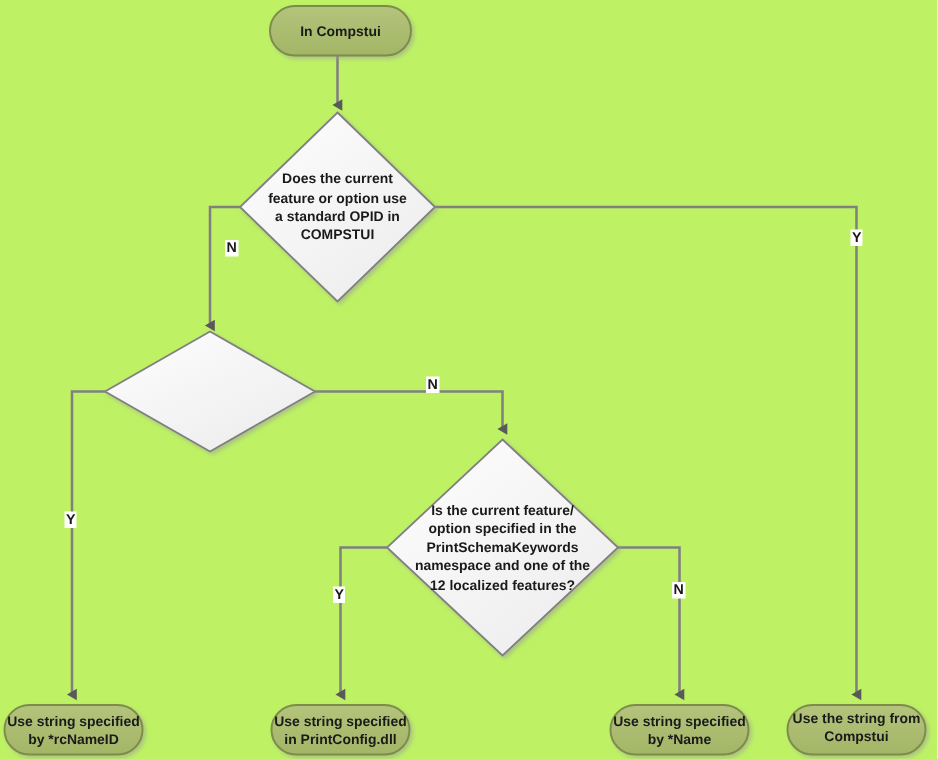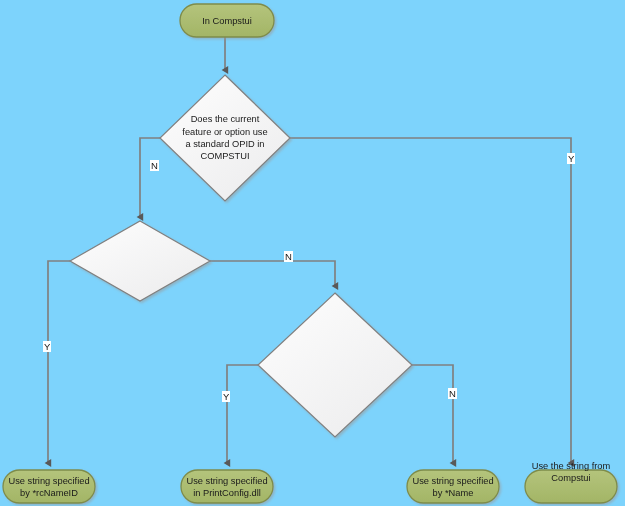--- a/index.html
+++ b/index.html
@@ -7,22 +7,23 @@
     padding: 0;
     background: #ffffff;
   }
   body {
     font-family: "Liberation Sans", sans-serif;
   }
   #flow-root {
     position: relative;
     width: 625px;
     height: 506px;
-    background: #7dd3fc;
+    background: #bef264;
     overflow: hidden;
+    font-weight: bold;
   }
   #flow-svg {
     position: absolute;
     left: 0;
     top: 0;
     width: 625px;
     height: 506px;
   }
   .node-label {
     position: absolute;
@@ -110,31 +111,36 @@
   </svg>
 
   <div class="node-label pill-label" style="left:180px; top:4px; width:94px; height:33px;">In Compstui</div>
 
   <div class="node-label diamond-label" style="left:158px; top:101px; width:134px; height:74px;">Does the current
 feature or option use
 a standard OPID in
 COMPSTUI</div>
 
 
+  <div class="node-label diamond-label" style="left:233px; top:328px; width:204px; height:74px;">Is the current feature/
+option specified in the
+PrintSchemaKeywords
+namespace and one of the
+12 localized features?</div>
 
   <div class="node-label pill-label" style="left:3px; top:470px; width:92px; height:33px;">Use string specified
 by *rcNameID</div>
 
   <div class="node-label pill-label" style="left:181px; top:470px; width:92px; height:33px;">Use string specified
 in PrintConfig.dll</div>
 
   <div class="node-label pill-label" style="left:407px; top:470px; width:92px; height:33px;">Use string specified
 by *Name</div>
 
-  <div class="node-label pill-label" style="left:525px; top:455px; width:92px; height:33px;">Use the string from
+  <div class="node-label pill-label" style="left:525px; top:468px; width:92px; height:33px;">Use the string from
 Compstui</div>
 
   <div class="edge-label" style="left:150px; top:160px;">N</div>
 
   <div class="edge-label" style="left:567px; top:153px;">Y</div>
 
   <div class="edge-label" style="left:43px; top:341px;">Y</div>
 
   <div class="edge-label" style="left:284px; top:251px;">N</div>
 

